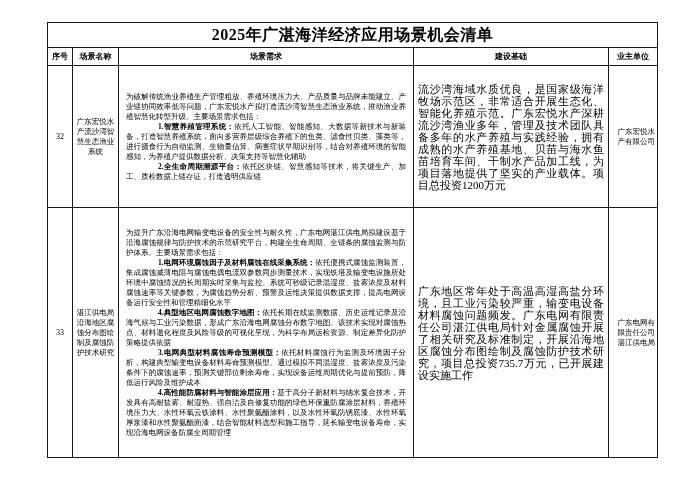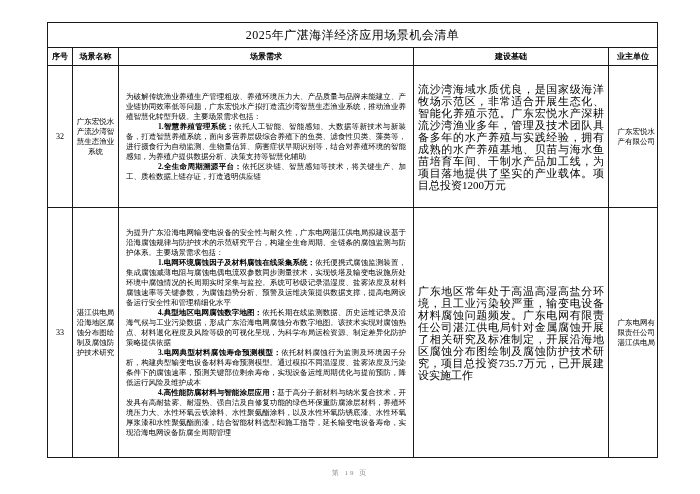--- a/index.html
+++ b/index.html
@@ -26,22 +26,22 @@
   }
   td {
     border: 1px solid #1a1a1a;
     padding: 0;
     vertical-align: middle;
     overflow: hidden;
   }
   .title-cell {
     height: 24px;
     text-align: center;
-    font-weight: normal;
-    font-size: 12px;
+    font-weight: bold;
+    font-size: 16px;
     letter-spacing: 0.5px;
   }
   .header-row td {
     height: 17px;
     text-align: center;
     font-weight: bold;
     font-size: 8px;
     margin-left: 19px;
   }
   tr.row-a { height: 142px; }
@@ -133,14 +133,13 @@
           <div class="item"><span class="item-label">4.典型地区电网腐蚀数字地图：</span><span class="item-text">依托长期在线监测数据、历史运维记录及沿海气候与工业污染数据，形成广东沿海电网腐蚀分布数字地图。该技术实现对腐蚀热点、材料退化程度及风险等级的可视化呈现，为科学布局运检资源、制定差异化防护策略提供依据</span></div>
           <div class="item"><span class="item-label">3.电网典型材料腐蚀寿命预测模型：</span><span class="item-text">依托材料腐蚀行为监测及环境因子分析，构建典型输变电设备材料寿命预测模型。通过模拟不同温湿度、盐雾浓度及污染条件下的腐蚀速率，预测关键部位剩余寿命，实现设备运维周期优化与提前预防，降低运行风险及维护成本</span></div>
           <div class="item"><span class="item-label">4.高性能防腐材料与智能涂层应用：</span><span class="item-text">基于高分子新材料与纳米复合技术，开发具有高耐盐雾、耐湿热、强自洁及自修复功能的绿色环保重防腐涂层材料，养殖环境压力大、水性环氧云铁涂料、水性聚氨酯涂料，以及水性环氧防锈底漆、水性环氧厚浆漆和水性聚氨酯面漆，结合智能材料选型和施工指导，延长输变电设备寿命，实现沿海电网设备防腐全周期管理</span></div>
         </td>
         <td class="basis-cell">广东地区常年处于高温高湿高盐分环境，且工业污染较严重，输变电设备材料腐蚀问题频发。广东电网有限责任公司湛江供电局针对金属腐蚀开展了相关研究及标准制定，开展沿海地区腐蚀分布图绘制及腐蚀防护技术研究，项目总投资735.7万元，已开展建设实施工作</td>
         <td class="owner-cell">广东电网有限责任公司湛江供电局</td>
       </tr>
     </tbody>
   </table>
 
-  <div class="footer">第 19 页</div>
 </div>
 
 </body></html>

